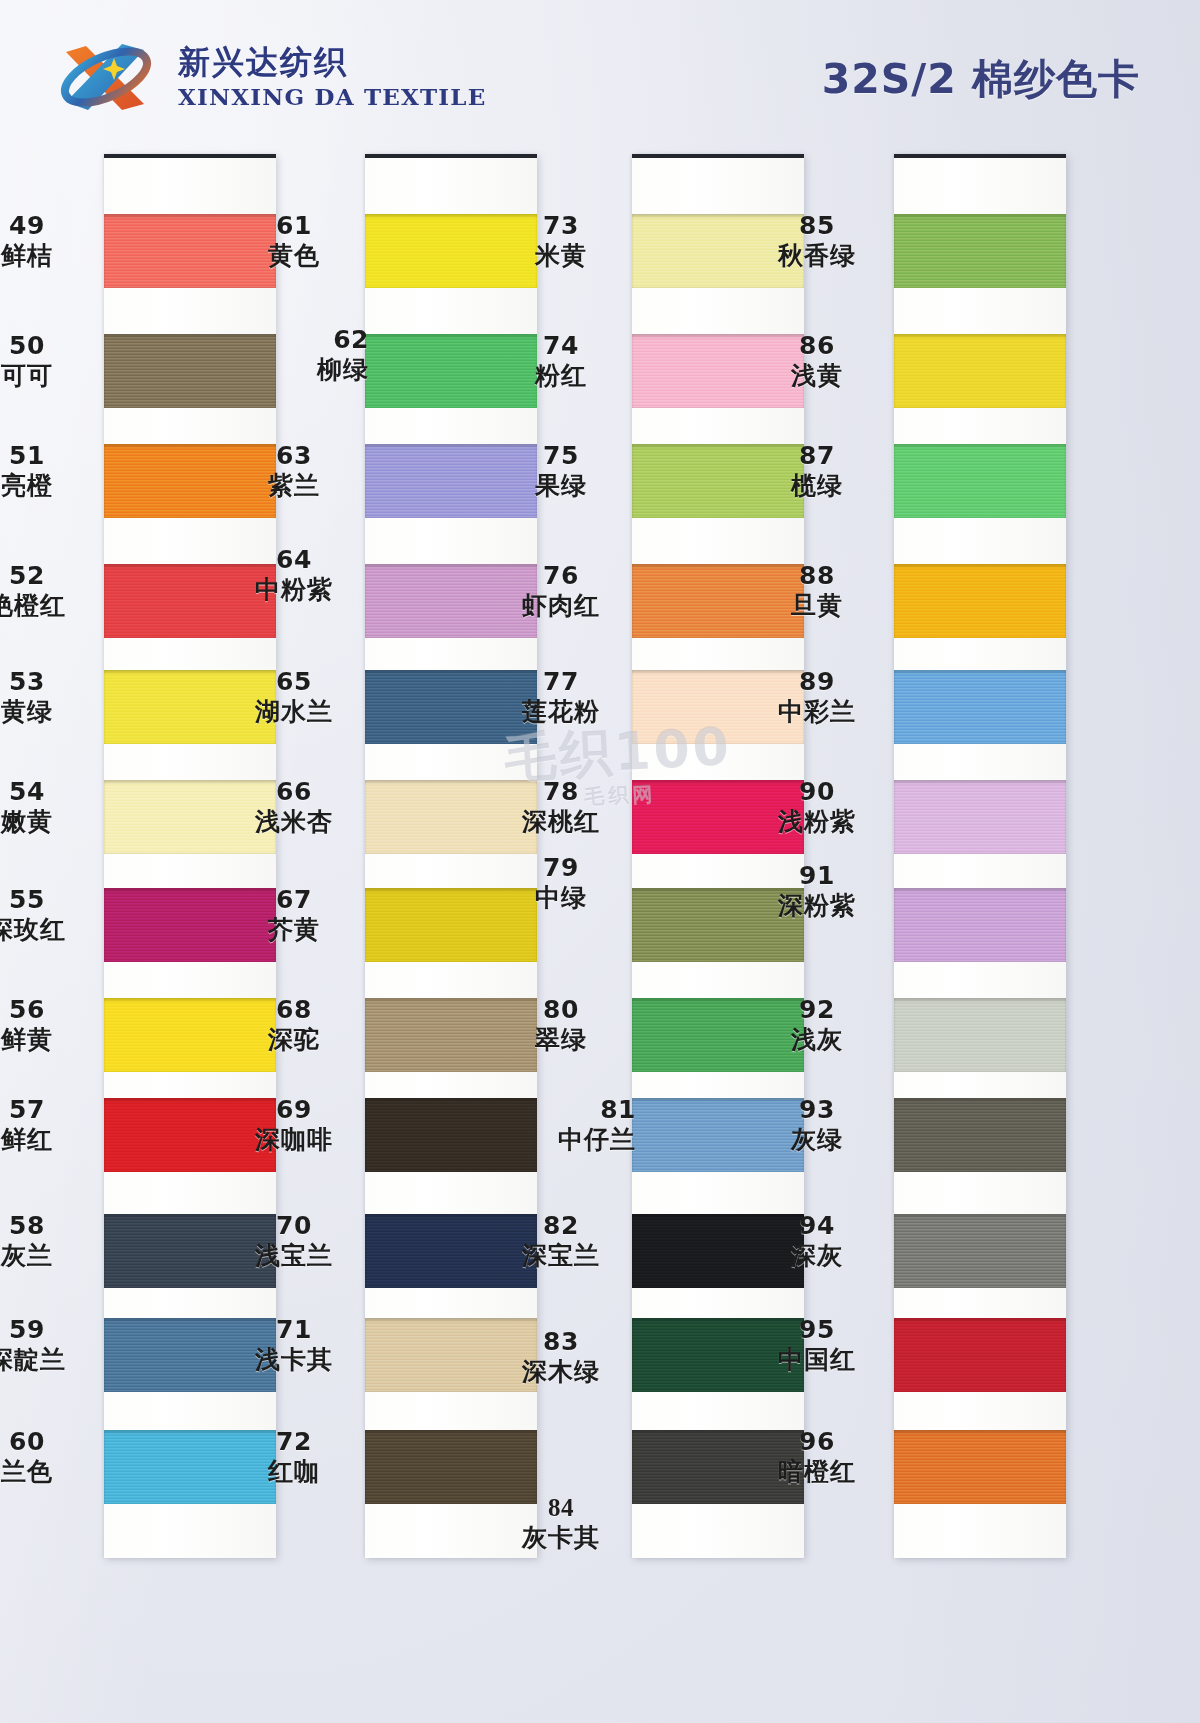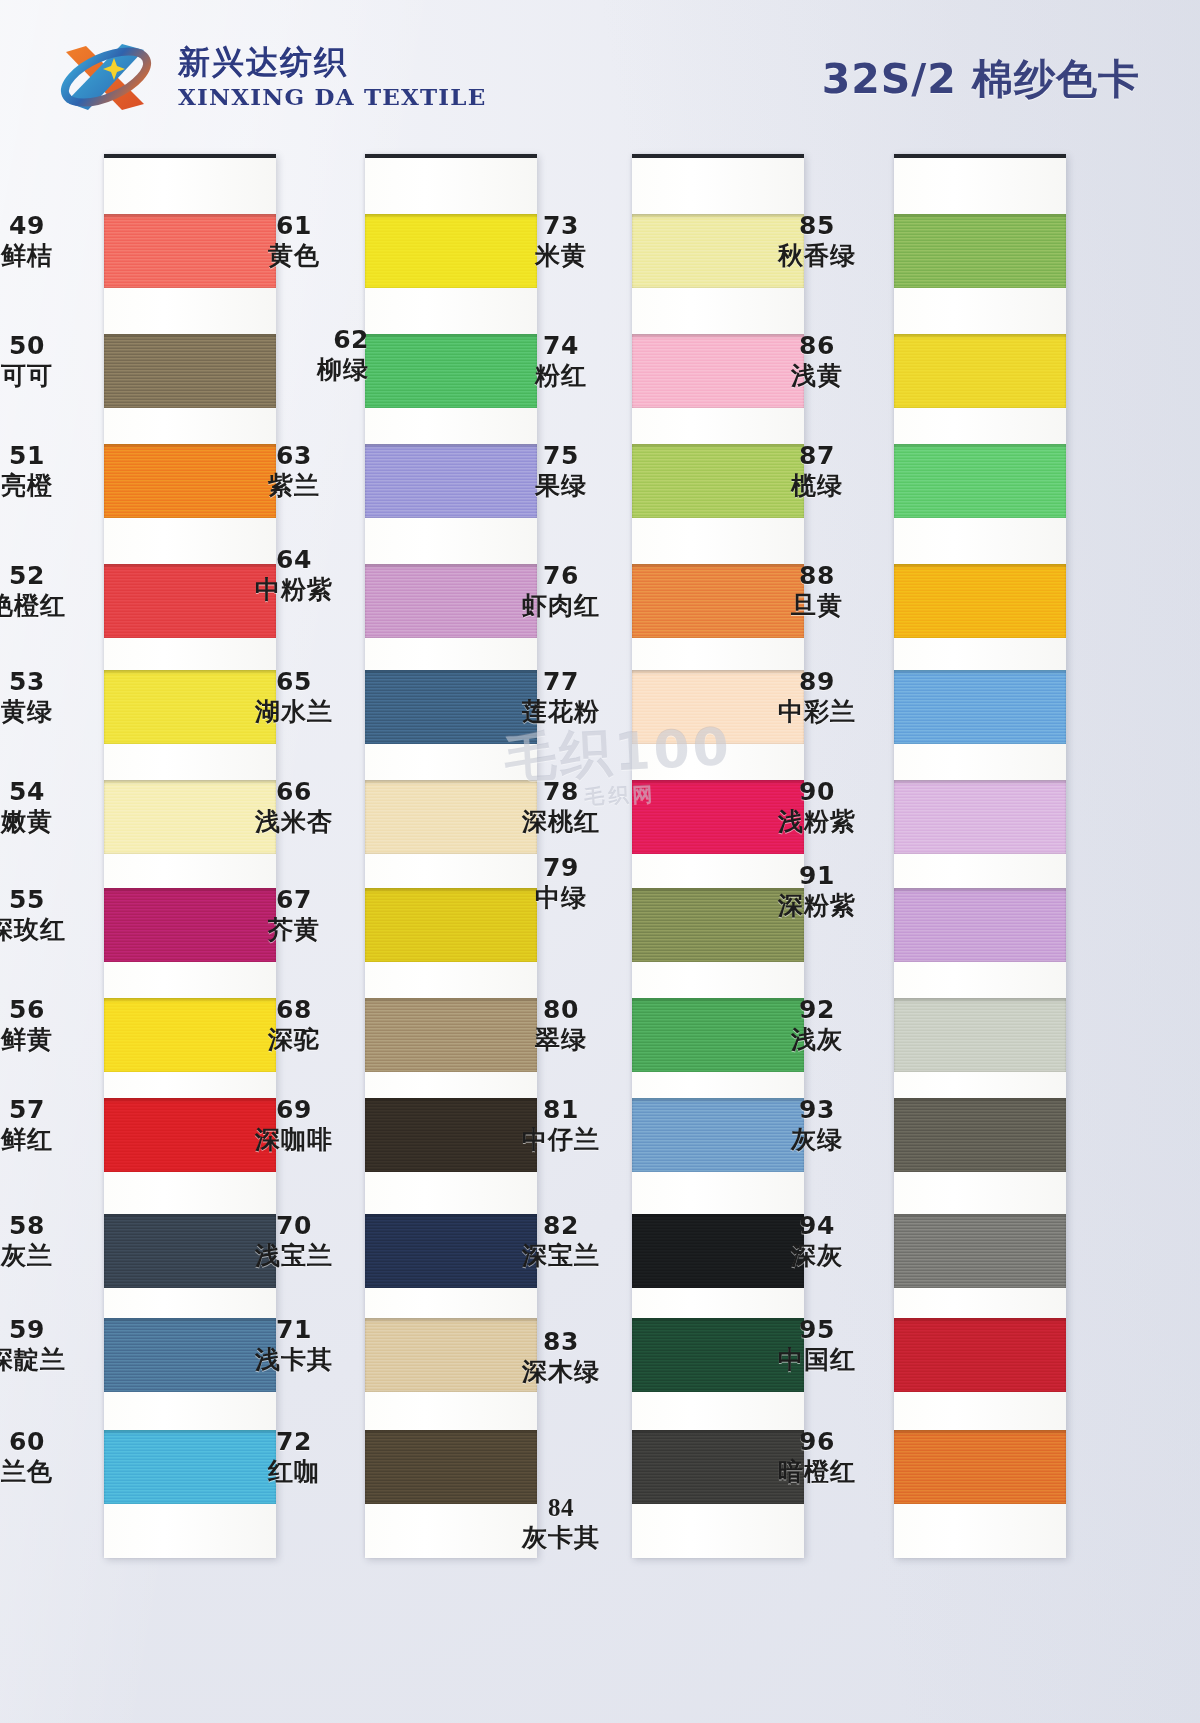--- a/index.html
+++ b/index.html
@@ -356,21 +356,21 @@
             <span class="name">深桃红</span>
           </div>
           <div class="label" style="top: 708px;">
             <span class="num">79</span>
             <span class="name">中绿</span>
           </div>
           <div class="label" style="top: 850px;">
             <span class="num">80</span>
             <span class="name">翠绿</span>
           </div>
-          <div class="label" style="top: 950px;">
+          <div class="label" style="top: 950px; text-align: right;">
             <span class="num">81</span>
             <span class="name">中仔兰</span>
           </div>
           <div class="label" style="top: 1066px;">
             <span class="num">82</span>
             <span class="name">深宝兰</span>
           </div>
           <div class="label" style="top: 1170px; margin-top: 12px;">
             <span class="num">83</span>
             <span class="name">深木绿</span>

